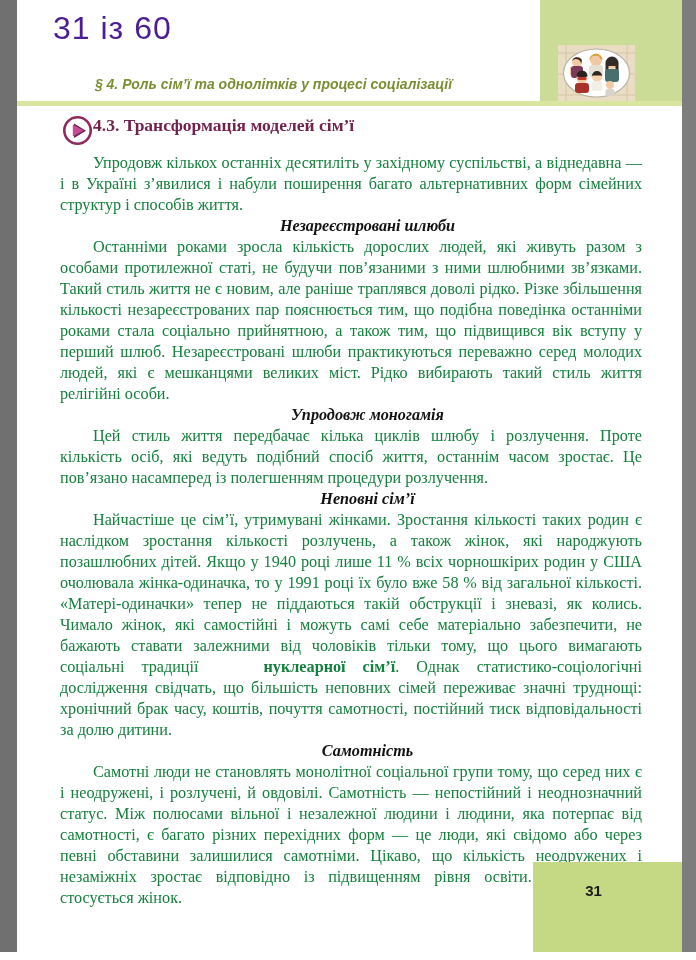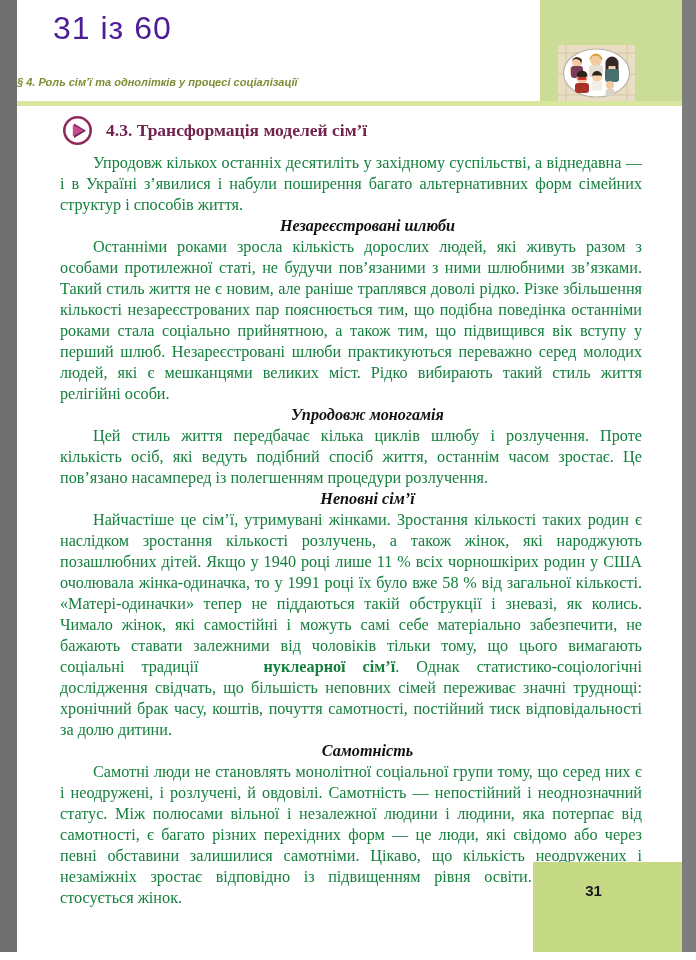--- a/index.html
+++ b/index.html
@@ -14,29 +14,29 @@
   .page-counter{position:absolute;left:53px;top:10px;
        font-family:"Liberation Sans", sans-serif;font-size:32px;color:#4c1d95;
        letter-spacing:1px;}
 
   .green-block{position:absolute;left:540px;top:0;width:142px;height:103px;
        background:#cbdc96;}
 
   .illustration{position:absolute;left:558px;top:45px;width:77px;height:58px;}
 
   .chapter-header{position:absolute;left:17px;top:76px;width:513px;
-       text-align:left;font-family:"Liberation Sans", sans-serif;
-       font-weight:bold;font-style:italic;font-size:11px;color:#7b8e33;}
+       text-align:center;font-family:"Liberation Sans", sans-serif;
+       font-weight:bold;font-style:italic;font-size:14px;color:#7b8e33;}
 
   .header-rule{position:absolute;left:17px;top:101px;width:665px;height:5px;
        background:#d9e6a0;}
 
   .content{position:absolute;left:60px;top:115px;width:582px;}
 
-  .section-head{display:flex;align-items:center;gap:13px;margin:0 0 7px 2px;}
+  .section-head{display:flex;align-items:flex-start;margin:0 0 7px 2px;}
   .section-head .title{font-weight:bold;font-size:17.5px;color:#71234e;}
 
   p.body{margin:0;font-size:16.2px;line-height:21px;color:#15803d;
        text-align:justify;text-indent:33px;}
   p.subhead{margin:0;font-size:16.2px;line-height:21px;color:#111;
        font-weight:bold;font-style:italic;text-indent:33px;text-align:center;}
   p.body b{font-weight:bold;padding-left:48px;}
 
   .page-num-box{position:absolute;left:533px;top:862px;width:149px;height:90px;
        background:#c5d883;}

